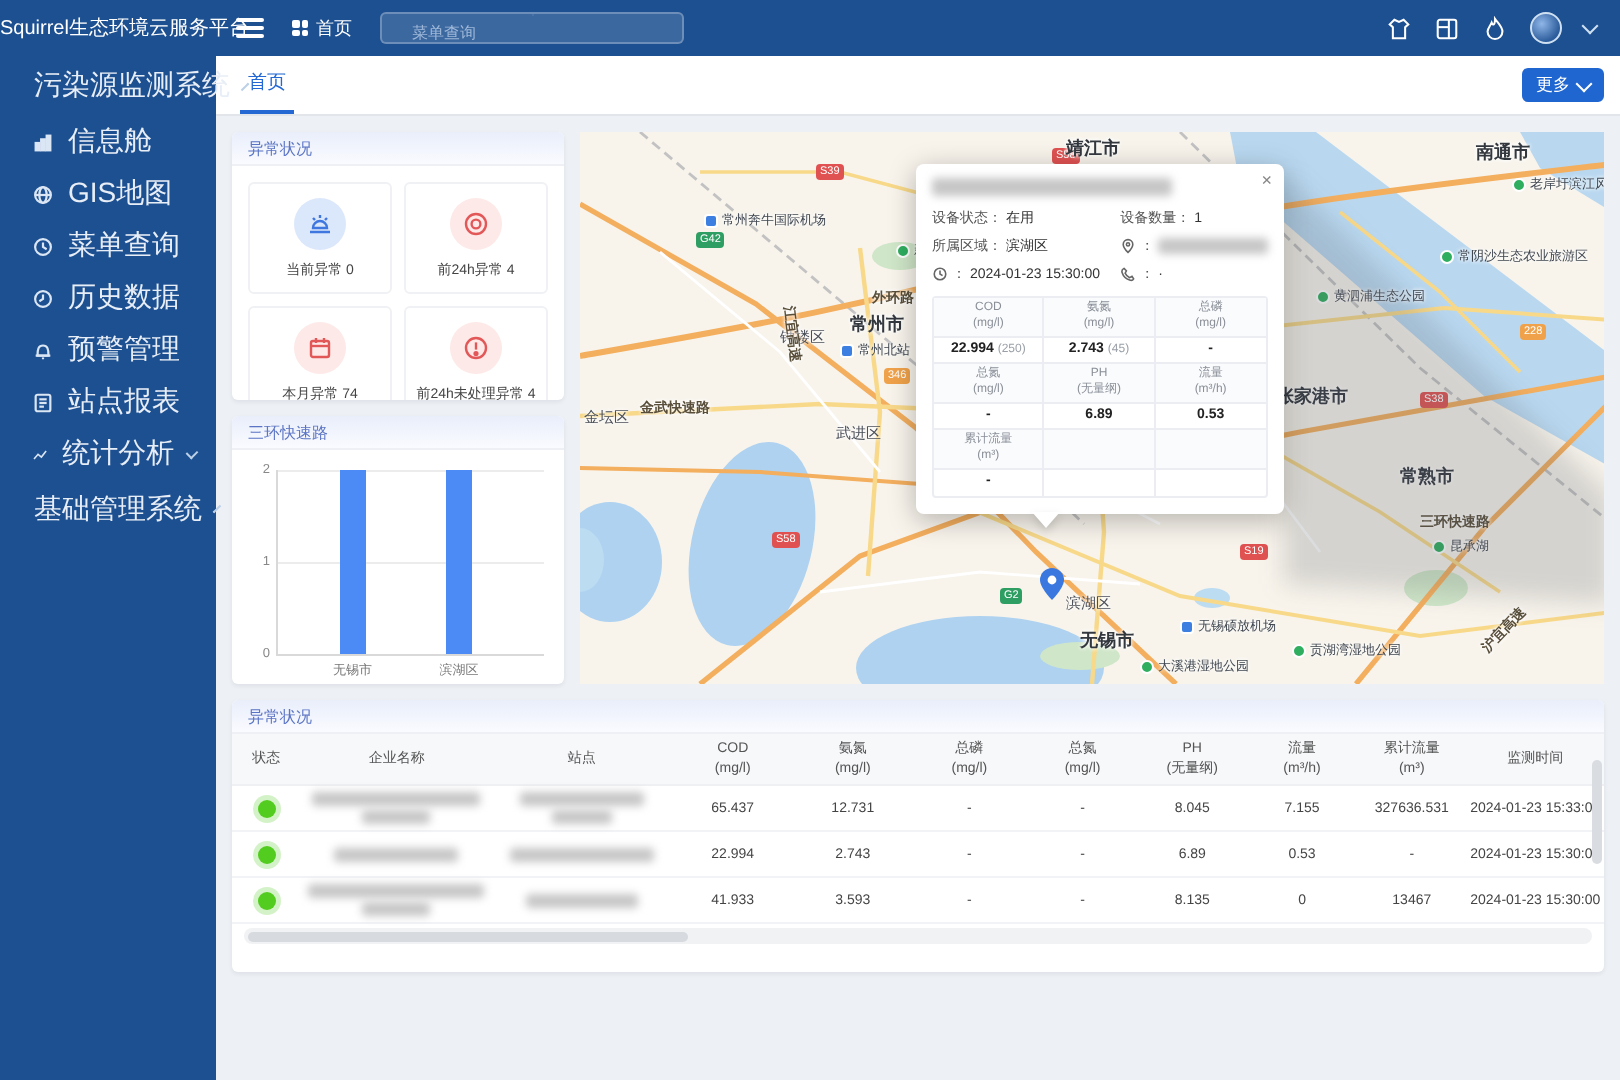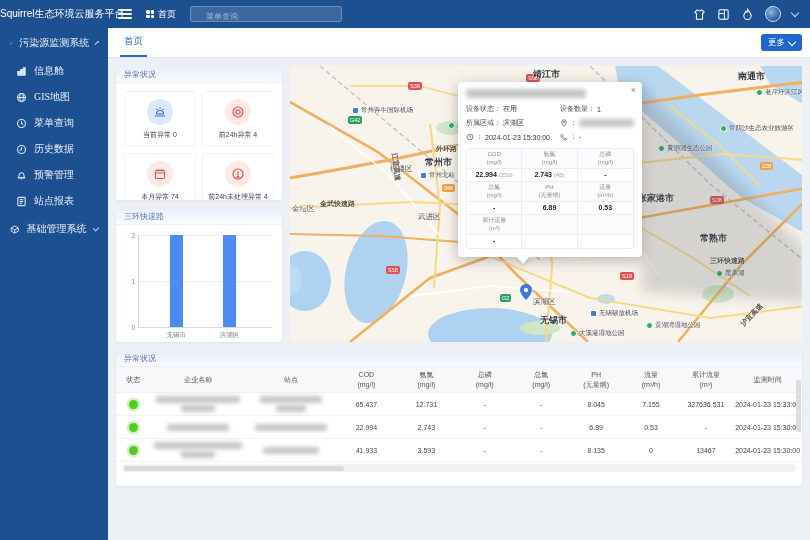--- a/index.html
+++ b/index.html
@@ -14,21 +14,21 @@
   .grid-ic i{background:#fff;border-radius:1px;}
   .search-box{width:152px;height:16px;background:rgba(255,255,255,.14);border:1px solid rgba(255,255,255,.25);border-radius:3px;display:flex;align-items:center;padding:0 5px;gap:4px;flex-direction:column;}
   .search-box input{background:transparent;border:none;outline:none;color:#dbe6f5;font-size:8px;width:120px;font-family:inherit;}
   .search-box input::placeholder{color:#9fb8d8;}
   .tb-right{margin-left:auto;display:flex;align-items:center;gap:11px;padding-right:12px;}
   .tb-ic{width:13px;height:13px;color:#fff;cursor:pointer;}
   .avatar{width:16px;height:16px;border-radius:50%;background:radial-gradient(circle at 35% 35%,#8fb6e8,#2d5d9c 70%);border:1.5px solid #cfe0f2;cursor:pointer;}
   .chev{width:6px;height:6px;border-right:1.5px solid #cfe0f2;border-bottom:1.5px solid #cfe0f2;transform:rotate(45deg);margin-top:-3px;cursor:pointer;}
   
   .sidebar{position:absolute;left:0;top:28px;width:108px;height:512px;background:#1d5091;z-index:20;color:#e8eef7;}
-  .sb-sec,.sb-item{display:flex;align-items:center;gap:7px;padding:0 10px;height:26px;font-size:10px;cursor:pointer;white-space:nowrap;font-family:Liberation Serif, serif;}
+  .sb-sec,.sb-item{display:flex;align-items:center;gap:7px;padding:0 10px;height:26px;font-size:14px;cursor:pointer;white-space:nowrap;}
   .sb-sec{height:30px;}
   .sb-item{padding-left:16px;}
   .sb-chev{margin-left:auto;width:5px;height:5px;border-right:1.2px solid #bcd0e8;border-bottom:1.2px solid #bcd0e8;}
   .chev-up{transform:rotate(-135deg);}
   .chev-down{transform:rotate(45deg);margin-top:-2px;}
   
   .tabbar{position:absolute;left:108px;top:28px;width:702px;height:30px;background:#fff;border-bottom:1px solid #e2e5ea;display:flex;align-items:center;z-index:10;}
   .tab{margin-left:12px;height:100%;display:flex;align-items:center;gap:4px;color:#2468d4;font-size:9.5px;border-bottom:2px solid #2468d4;padding:0 4px;cursor:pointer;}
   .more-btn{margin-left:auto;margin-right:8px;background:#1f66d1;color:#fff;font-size:8.5px;border:none;border-radius:3px;height:17px;padding:0 7px;display:flex;align-items:center;gap:4px;cursor:pointer;}
   .more-btn .chev{border-color:#fff;margin-top:-2px;}
@@ -185,20 +185,27 @@
       <span>预警管理</span>
     </div>
     <div class="sb-item">
       <svg width="11" height="11" viewBox="0 0 12 12" fill="none" stroke="#dbe6f5" stroke-width="1.2">
         <rect x="2" y="1.5" width="8" height="9" rx="1"></rect>
         <line x1="4" y1="4" x2="8" y2="4"></line>
         <line x1="4" y1="6" x2="8" y2="6"></line>
         <line x1="4" y1="8" x2="6.5" y2="8"></line>
       </svg>
       <span>站点报表</span>
+    </div>
+    <div class="sb-item">
+      <svg width="11" height="11" viewBox="0 0 12 12" fill="none" stroke="#dbe6f5" stroke-width="1.2">
+        <path d="M1.5 9 L4.5 5.5 L7 7.5 L10.5 3"></path>
+      </svg>
+      <span>统计分析</span>
+      <span class="sb-chev chev-down"></span>
     </div>
     <div class="sb-sec">
       <svg width="11" height="11" viewBox="0 0 12 12" fill="none" stroke="#dbe6f5" stroke-width="1.2">
         <path d="M6 1.5 L10.5 4 L10.5 8 L6 10.5 L1.5 8 L1.5 4 Z"></path>
         <path d="M1.5 4 L6 6.5 L10.5 4 M6 6.5 L6 10.5"></path>
       </svg>
       <span>基础管理系统</span>
       <span class="sb-chev chev-down"></span>
     </div>
   </div>

